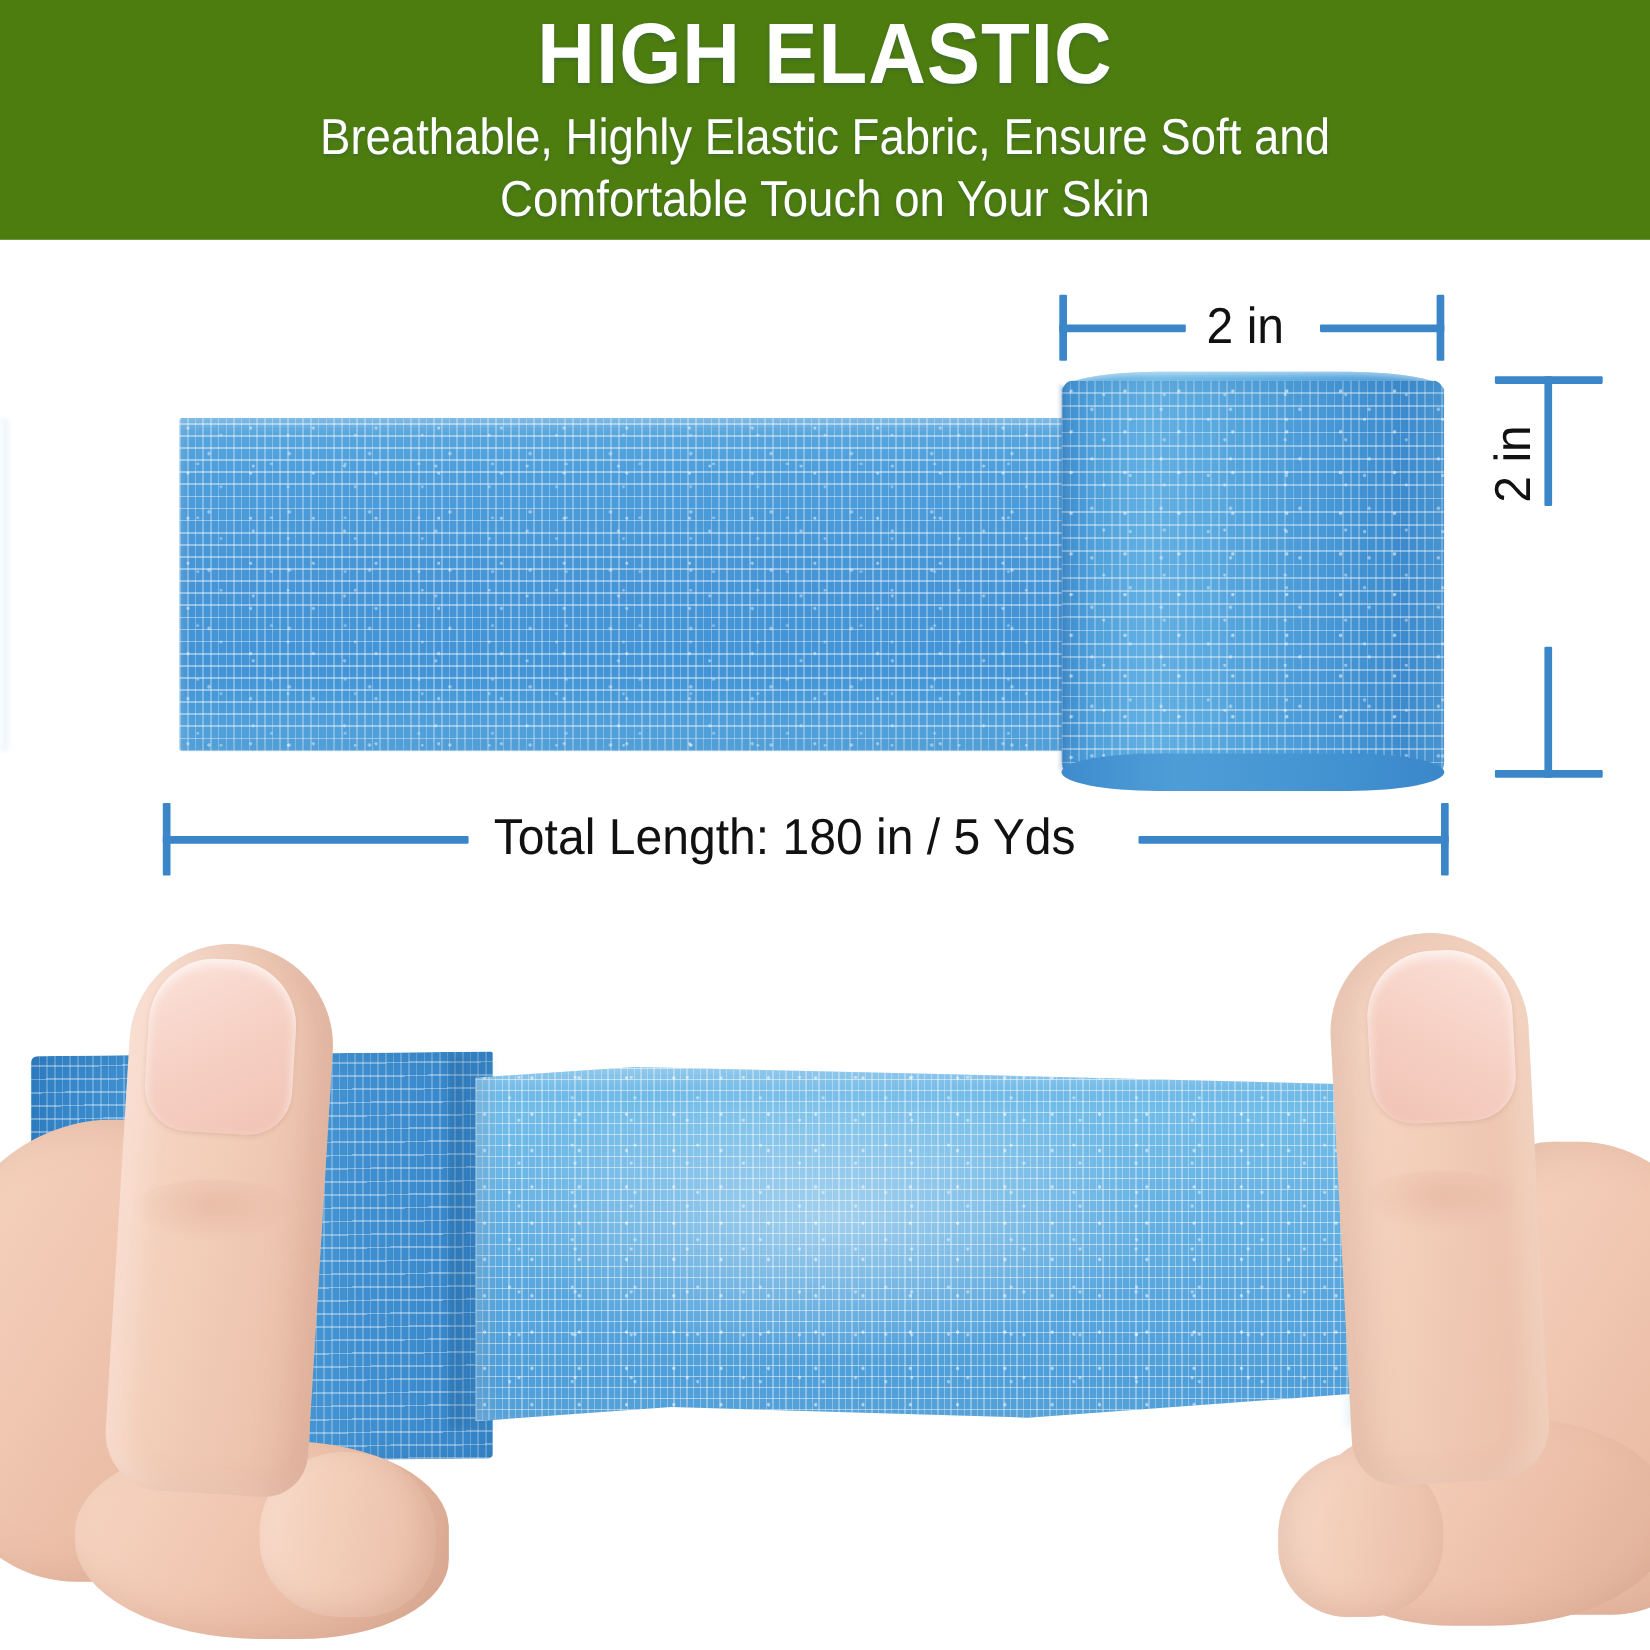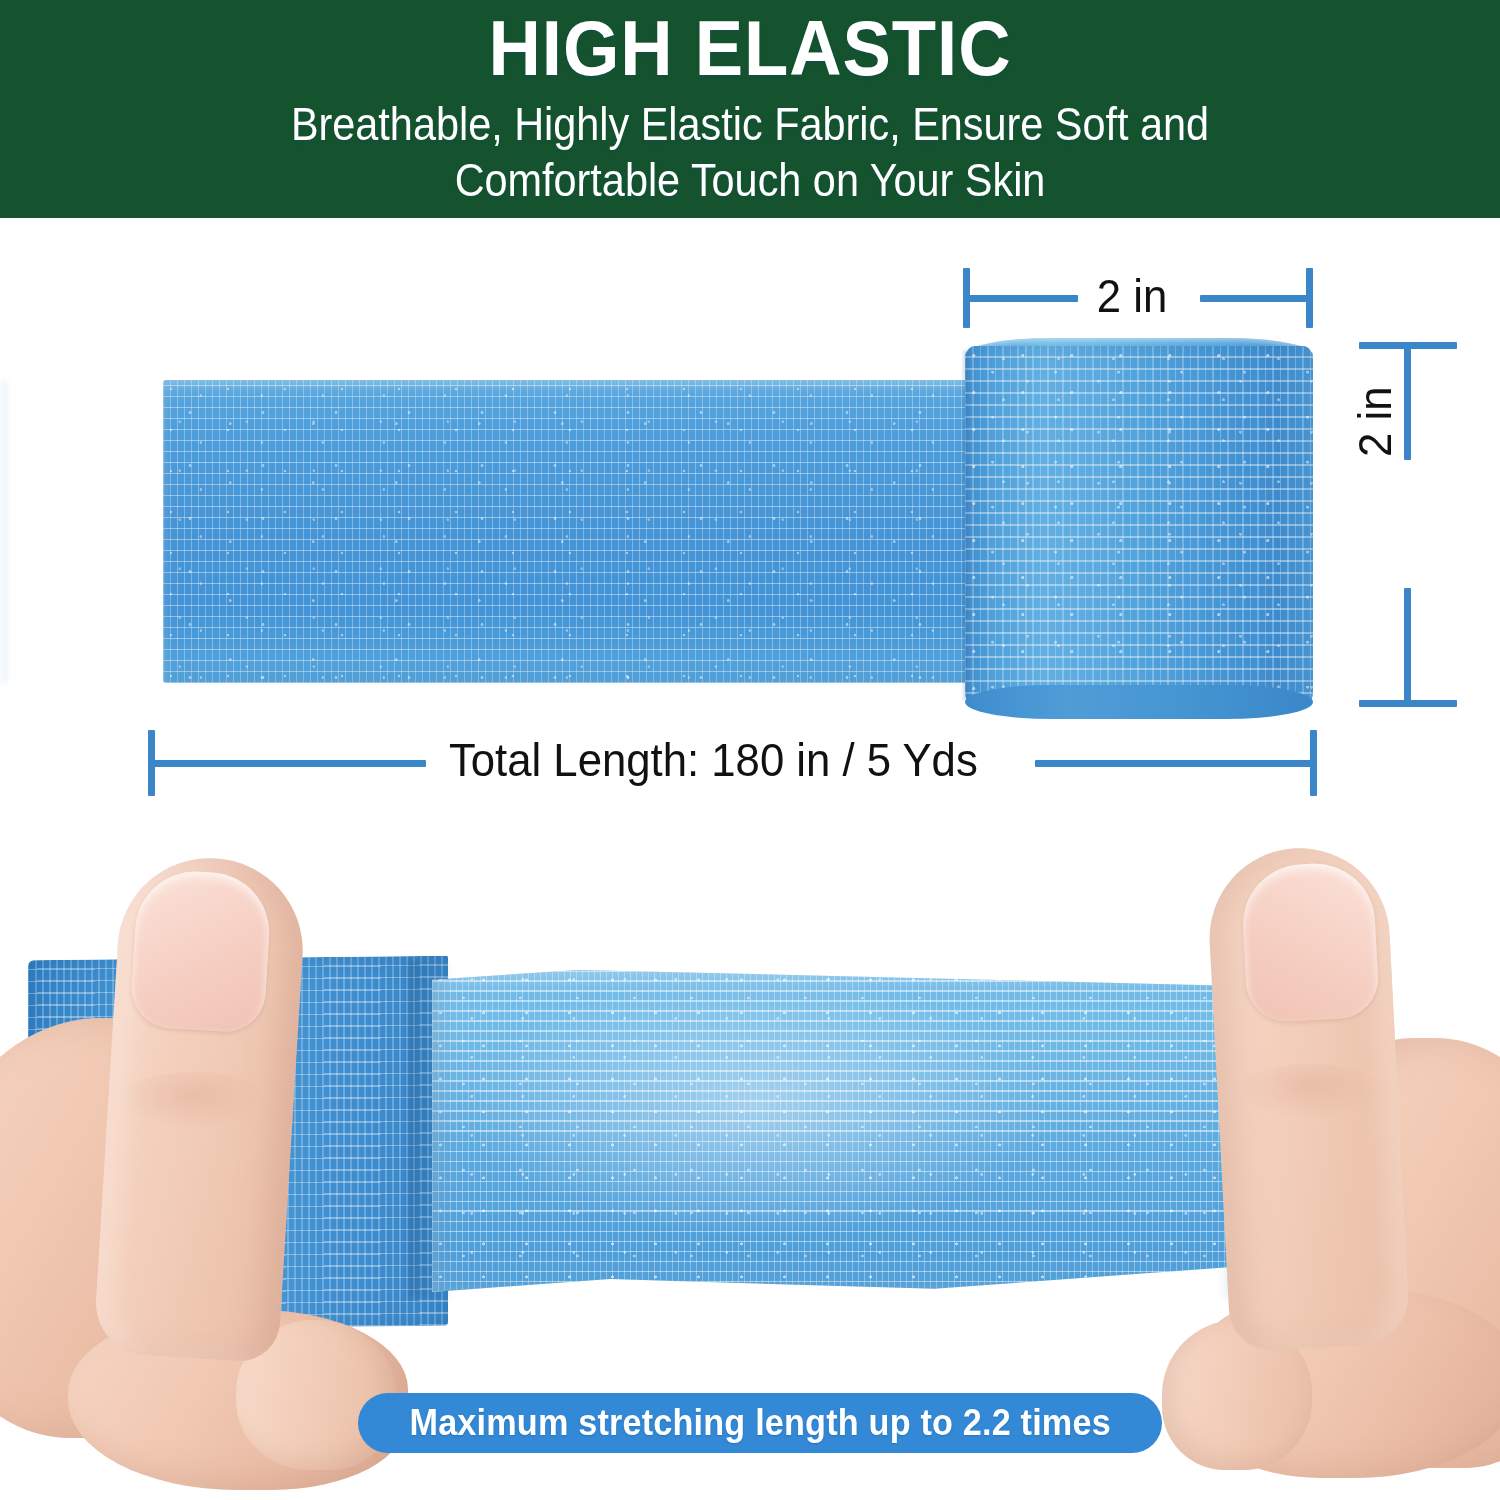--- a/index.html
+++ b/index.html
@@ -1,20 +1,20 @@
 <!DOCTYPE html>
 <html><head>
 <meta charset="utf-8">
 <style>
   html,body{margin:0;padding:0;background:#ffffff;}
   body{width:1500px;height:1500px;overflow:hidden;font-family:"Liberation Sans",sans-serif;}
   #page{position:relative;width:1500px;height:1500px;background:#fff;overflow:hidden;}
 
   
-  .banner{position:absolute;left:0;top:0;width:1500px;height:218px;background:#14532d;overflow:hidden;}
+  .banner{position:absolute;left:0;top:0;width:1500px;height:218px;background:#4d7c0f;overflow:hidden;}
   .banner-title{
     position:absolute;left:0;top:4px;width:1500px;text-align:center;
     font-family:"Liberation Sans",sans-serif;font-weight:bold;
     font-size:78px;line-height:88px;letter-spacing:1px;color:#ffffff;
     transform:scaleX(0.93);transform-origin:center top;
     text-shadow:0 2px 3px rgba(20,70,120,.30);
   }
   .banner-sub{
     position:absolute;left:120px;top:96px;width:1260px;text-align:center;
     font-family:"Liberation Sans",sans-serif;font-weight:normal;
@@ -334,17 +334,14 @@
 
     <div class="hand skin-a rh-palm"></div>
     <div class="hand skin-a rh-fingers"></div>
     <div class="hand skin-b rh-f2"></div>
     <div class="hand skin-b rh-thumb"></div>
     <div class="hand rh-nail"></div>
     <div class="hand rh-knuck"></div>
 
   </div>
 
-  <div class="pill">
-    <span class="pill-text">Maximum stretching length up to 2.2 times</span>
-  </div>
 
 </div>
 
 </body></html>

